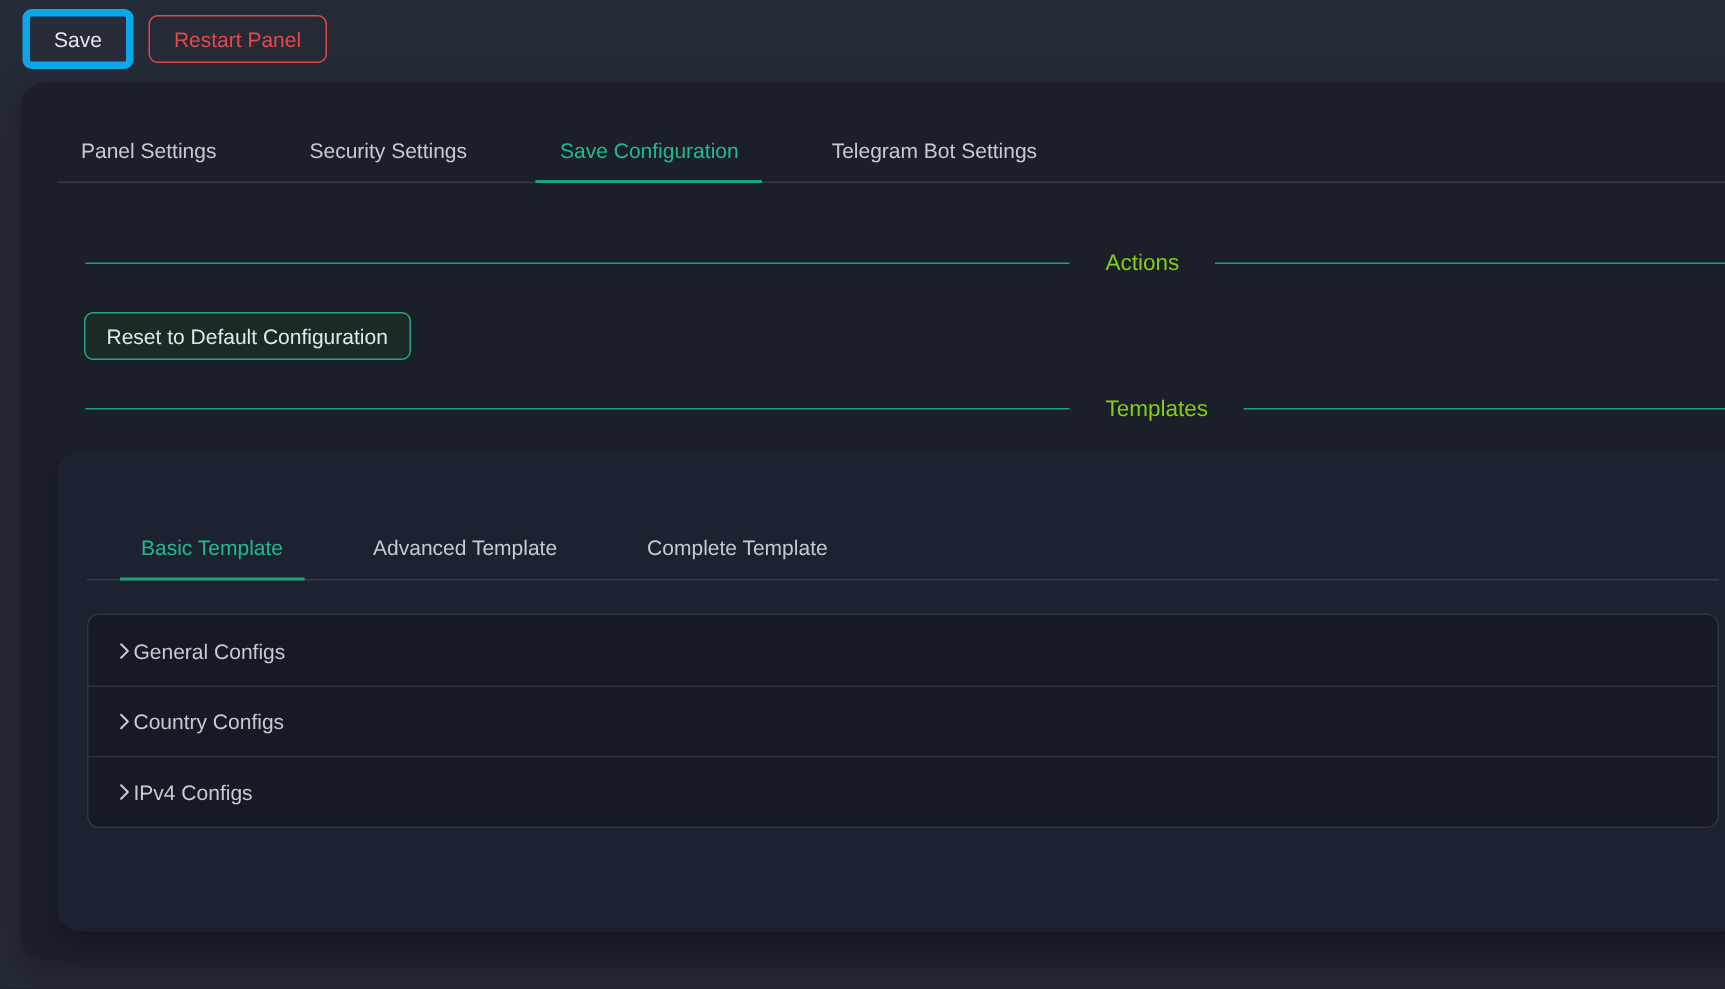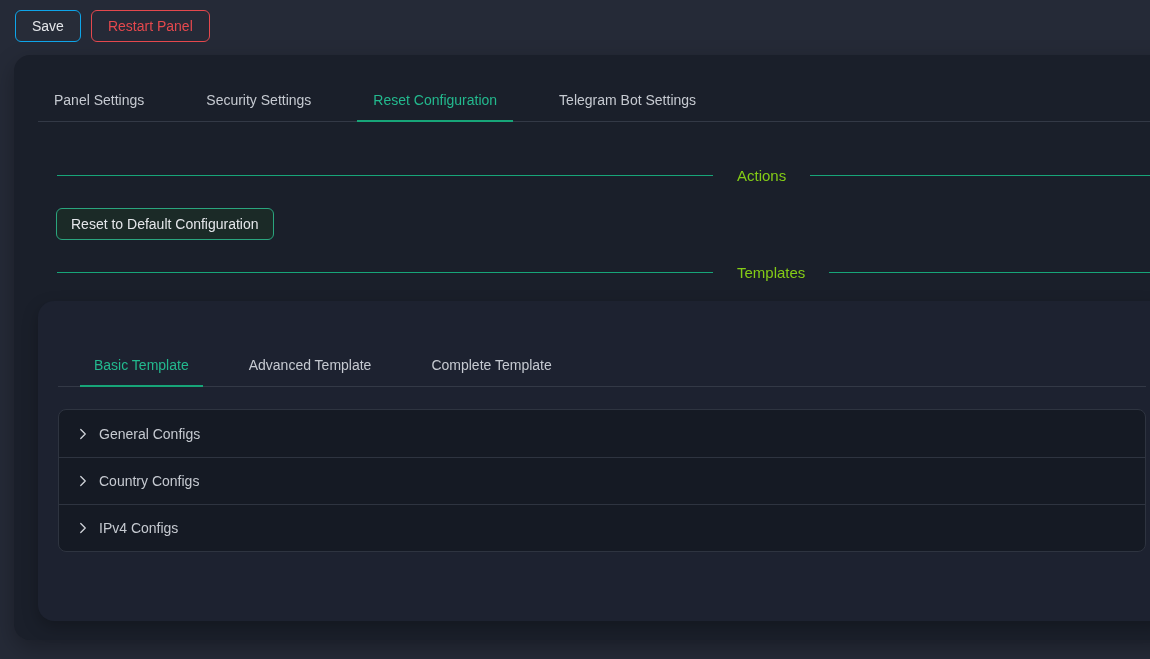--- a/index.html
+++ b/index.html
@@ -38,21 +38,21 @@
   .btn {
     font-family: "Liberation Sans", sans-serif;
     font-size: 14px;
     border-radius: 6px;
     padding: 6px 16px;
     cursor: pointer;
     line-height: 18px;
   }
   .btn-save {
     background: #272c38;
-    border: 1px solid #0ea5e9;
+    border: 5px solid #0ea5e9;
     color: var(--text-primary);
   }
   .btn-restart {
     background: transparent;
     border: 1px solid var(--danger);
     color: var(--danger);
   }
 
   
   .main-card {
@@ -136,21 +136,20 @@
     border: 1px solid #2e3440;
     border-radius: 8px;
     background: var(--bg-collapse);
     overflow: hidden;
   }
   .crow {
     height: 47px;
     display: flex;
     align-items: center;
     padding-left: 18px;
-    gap: 10px;
     cursor: pointer;
     border-top: 1px solid #2e3440;
   }
   .crow:first-child { border-top: none; }
   .chev {
     width: 12px; height: 12px;
     display: inline-flex;
     color: #c9ccd2;
     flex: 0 0 12px;
   }
@@ -162,21 +161,21 @@
 <div class="topbar">
   <button class="btn btn-save">Save</button>
   <button class="btn btn-restart">Restart Panel</button>
 </div>
 
 <div class="main-card">
 
   <div class="tabbar">
     <div class="tab">Panel Settings</div>
     <div class="tab">Security Settings</div>
-    <div class="tab active">Reset Configuration</div>
+    <div class="tab active">Save Configuration</div>
     <div class="tab">Telegram Bot Settings</div>
   </div>
 
   <div class="divider divider-actions">
     <span class="dline fixed"></span>
     <span class="dlabel">Actions</span>
     <span class="dline grow"></span>
   </div>
 
   <button class="btn btn-reset">Reset to Default Configuration</button>

